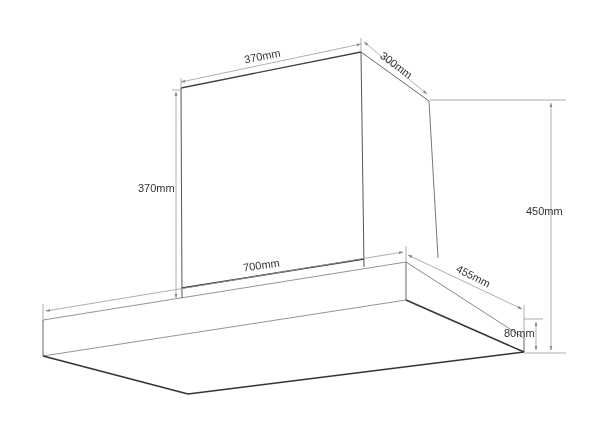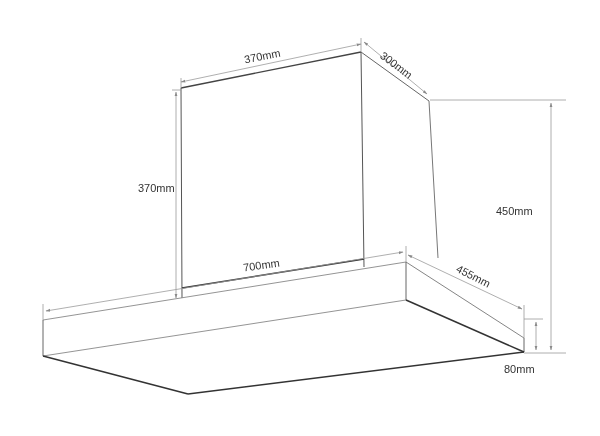--- a/index.html
+++ b/index.html
@@ -66,15 +66,15 @@
       <line x1="524" y1="319" x2="543" y2="319"></line>
       <line x1="536" y1="322" x2="536" y2="350" marker-start="url(#arr)" marker-end="url(#arr)"></line>
     </g>
   </svg>
 
   <span class="lbl" style="left:244px; top:50px; transform:rotate(-11deg);">370mm</span>
   <span class="lbl" style="left:378px; top:59px; transform:rotate(37deg);">300mm</span>
   <span class="lbl" style="left:138px; top:182px;">370mm</span>
   <span class="lbl" style="left:243px; top:259px; transform:rotate(-8deg);">700mm</span>
   <span class="lbl" style="left:455px; top:270px; transform:rotate(27deg);">455mm</span>
-  <span class="lbl" style="left:496px; top:205px;">450mm</span>
-  <span class="lbl" style="left:504px; top:327px;margin-top:36px;">80mm</span>
+  <span class="lbl" style="left:526px; top:205px;">450mm</span>
+  <span class="lbl" style="left:504px; top:327px;">80mm</span>
 </div>
 
 </body></html>

